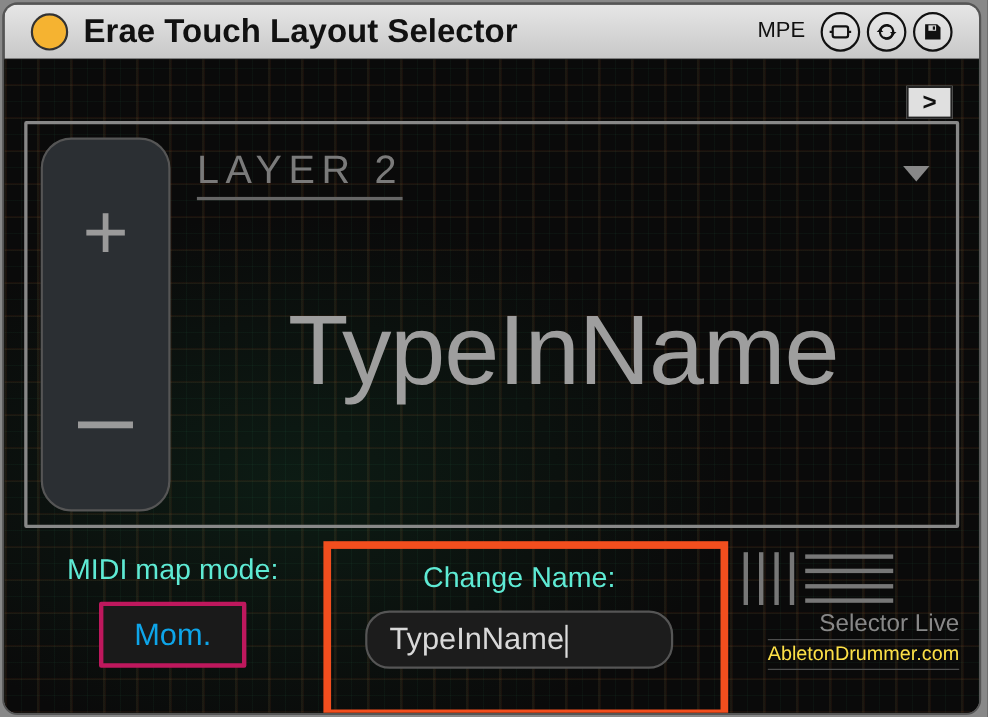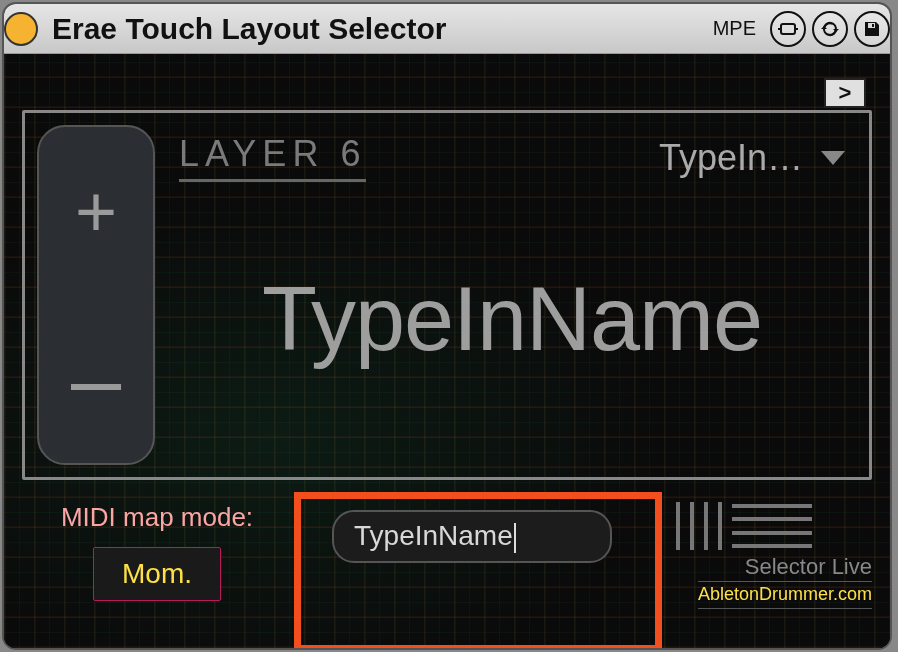--- a/index.html
+++ b/index.html
@@ -18,21 +18,21 @@
   border-radius: 14px;
   overflow: hidden;
   background: #000;
 }
 .titlebar {
   height: 50px;
   background: linear-gradient(#e6e6e6, #c8c8c8);
   border-bottom: 1px solid #999;
   display: flex;
   align-items: center;
-  padding: 0 0;
+  padding: 0 24px;
 }
 .status-dot {
   width: 34px;
   height: 34px;
   border-radius: 50%;
   background: #f5b331;
   border: 2px solid #333;
   margin-right: 14px;
 }
 .title-text {
@@ -172,32 +172,32 @@
   justify-content: space-between;
   align-items: flex-start;
   margin-top: 22px;
   z-index: 2;
 }
 .midi-section {
   width: 270px;
   text-align: center;
 }
 .section-label {
-  color: #fca5a5;
+  color: #5eead4;
   font-size: 26px;
   margin-bottom: 14px;
 }
 .mom-btn {
   display: inline-block;
   background: #1a1a1a;
-  color: #fde047;
+  color: #0ea5e9;
   font-size: 28px;
   padding: 10px 28px;
   border-radius: 2px;
-  border: 1px solid #be185d;
+  border: 4px solid #be185d;
 }
 .change-name-section {
   width: 330px;
   text-align: center;
   padding: 8px 18px 18px 18px;
 }
 .highlight-box {
   position: absolute;
   border: 7px solid #f24e1e;
   pointer-events: none;
@@ -297,39 +297,39 @@
       <div class="stepper">
         <div class="stepper-btn">
           <span>+</span>
         </div>
         <div class="stepper-btn minus">
           <span>–</span>
         </div>
       </div>
       <div class="main-content">
         <div class="top-row">
-          <div class="layer-label">LAYER 6</div>
+          <div class="layer-label">LAYER 2</div>
           <div class="dropdown">
-            <span>TypeIn…</span>
             <span class="chev"></span>
           </div>
         </div>
         <div class="big-name">TypeInName</div>
       </div>
     </div>
 
     <div class="bottom-row">
       <div class="highlight-box"></div>
 
       <div class="midi-section">
         <div class="section-label">MIDI map mode:</div>
         <div class="mom-btn">Mom.</div>
       </div>
 
       <div class="change-name-section">
+        <div class="section-label">Change Name:</div>
         <div class="name-input">
           <span>TypeInName</span><span class="caret"></span>
         </div>
       </div>
 
       <div class="logo-section">
         <div class="logo-bars">
           <div class="vbar"></div>
             <div class="vbar"></div>
             <div class="vbar"></div>

